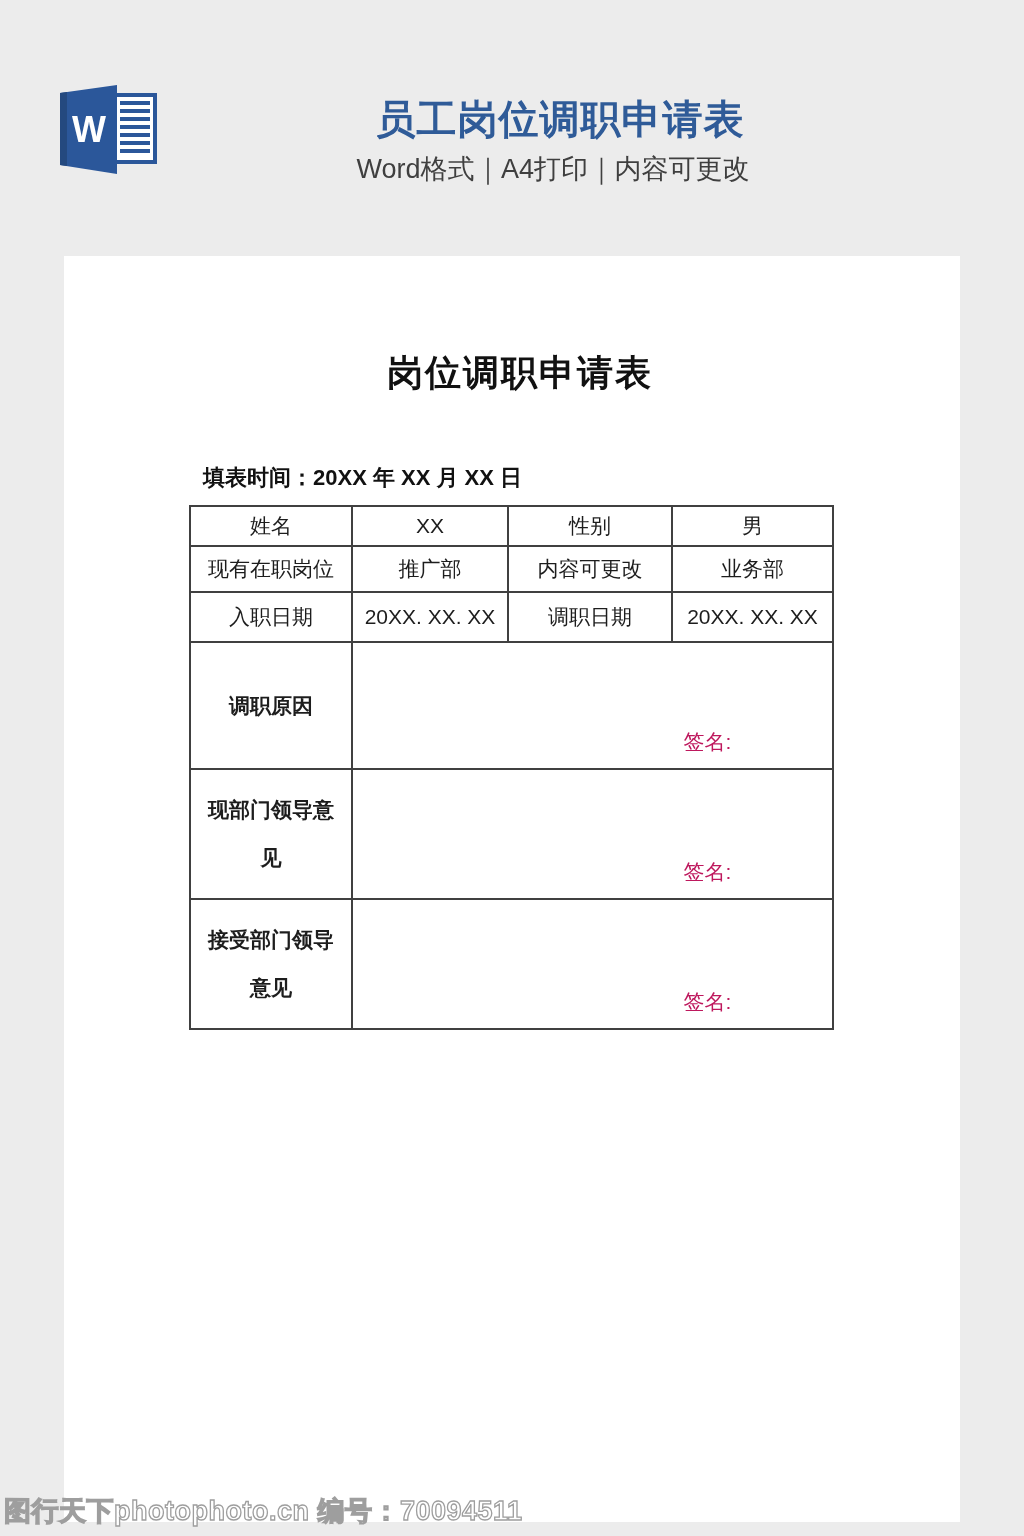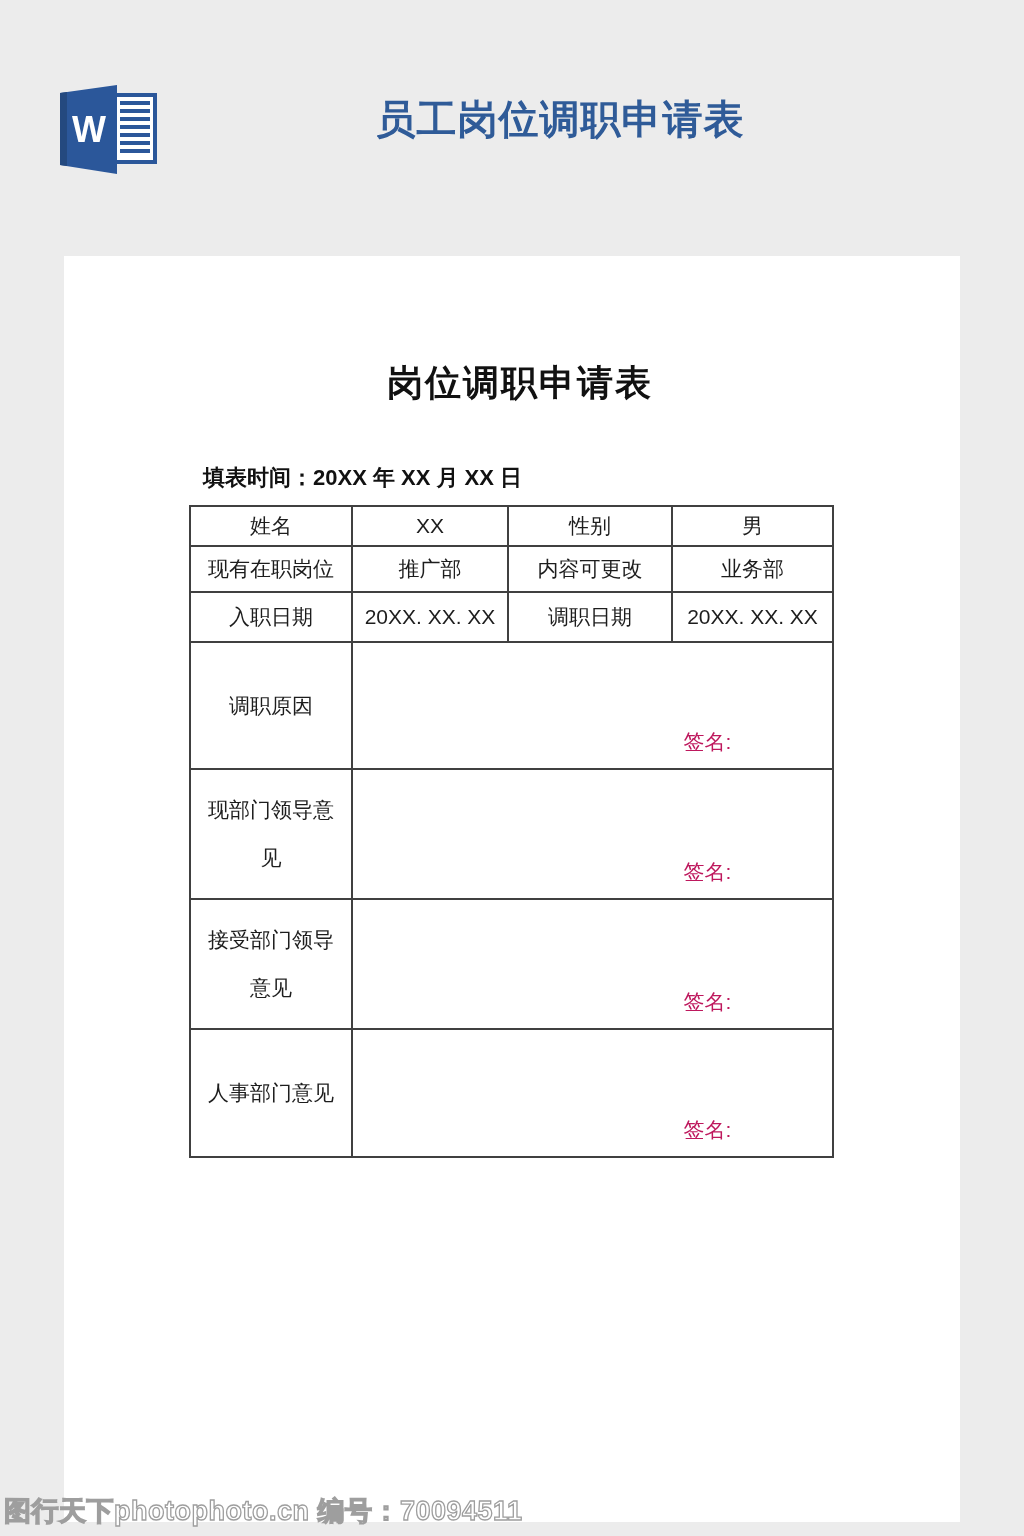--- a/index.html
+++ b/index.html
@@ -50,21 +50,21 @@
     position: absolute;
     left: 64px;
     top: 256px;
     width: 896px;
     height: 1266px;
     background: #ffffff;
   }
   .form-title {
     position: absolute;
     left: 64px;
-    top: 359px;
+    top: 349px;
     width: 912px;
     text-align: center;
     font-size: 36px;
     font-weight: 700;
     letter-spacing: 2px;
     color: #111111;
   }
   .fill-time {
     position: absolute;
     left: 203px;
@@ -99,20 +99,21 @@
   tr.r-small1 td { height: 40px; }
   tr.r-small2 td { height: 46px; }
   tr.r-small3 td { height: 50px; }
   tr.r-large1 td { height: 127px; }
   tr.r-large2 td { height: 130px; }
   tr.r-large3 td { height: 130px; }
   tr.r-large4 td { height: 128px; }
   td.op-label {
     line-height: 48px;
     padding: 0 14px;
+    font-weight: bold;
   }
   td.op-cell {
     position: relative;
   }
   .sign {
     position: absolute;
     left: 69%;
     bottom: 12px;
     font-size: 21px;
     color: #be185d;
@@ -149,20 +150,21 @@
         <rect x="60" y="57" width="30" height="4"></rect>
         <rect x="60" y="65" width="30" height="4"></rect>
       </g>
     </g>
     <polygon points="0,9 57,1 57,90 0,81" fill="#2b579a"></polygon>
     <polygon points="0,9 7,8 7,82 0,81" fill="#24497f"></polygon>
     <text x="29" y="58" text-anchor="middle" font-family="Liberation Sans, sans-serif" font-size="36" font-weight="bold" fill="#ffffff">W</text>
   </svg>
 
   <div class="header-title">员工岗位调职申请表</div>
+  <div class="header-subtitle">Word格式｜A4打印｜内容可更改</div>
 
   <div class="page"></div>
 
   <div class="form-title">岗位调职申请表</div>
   <div class="fill-time">填表时间：20XX 年 XX 月 XX 日</div>
 
   <table class="form-table">
     <colgroup>
       <col class="col1">
         <col class="col2">
@@ -199,24 +201,18 @@
         <td class="op-cell" colspan="3">
           <span class="sign">签名:</span>
         </td>
       </tr>
       <tr class="r-large3">
         <td class="op-label">接受部门领导意见</td>
         <td class="op-cell" colspan="3">
           <span class="sign">签名:</span>
         </td>
       </tr>
-      <tr class="r-large4">
-        <td class="op-label">人事部门意见</td>
-        <td class="op-cell" colspan="3">
-          <span class="sign">签名:</span>
-        </td>
-      </tr>
     </tbody>
   </table>
 
   <div class="watermark">图行天下photophoto.cn 编号：70094511</div>
 
 </div>
 
 </body></html>

